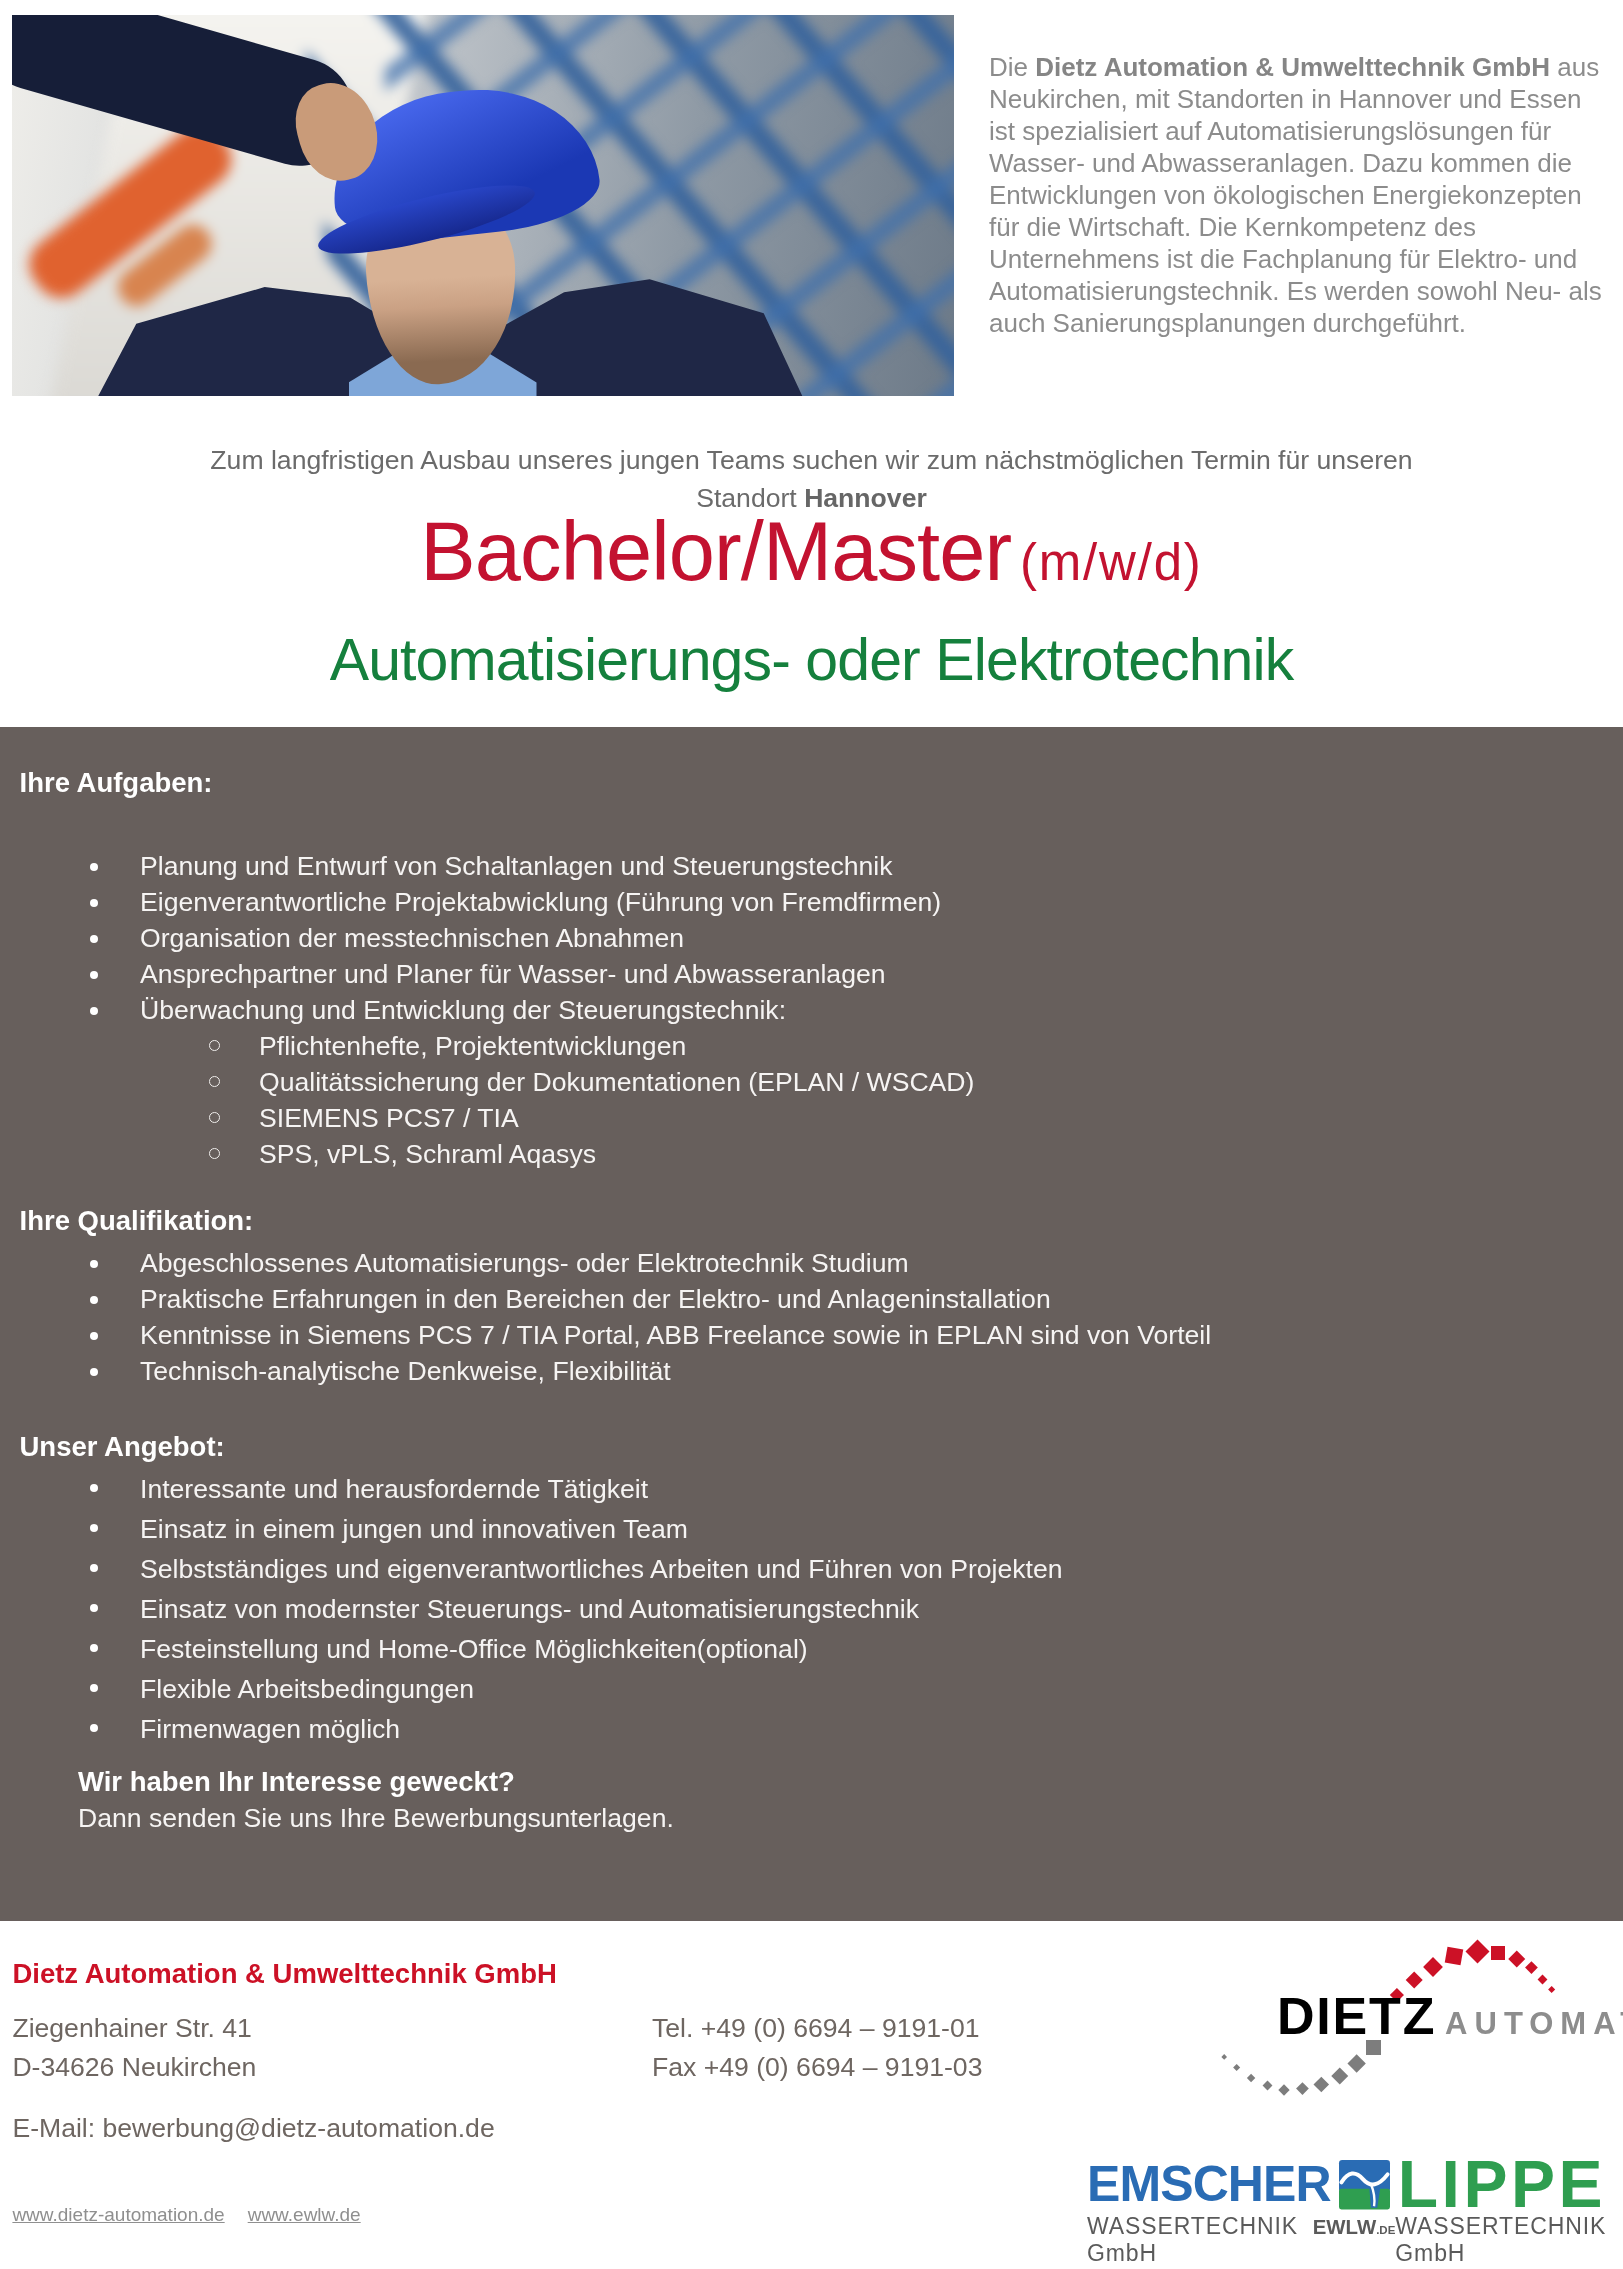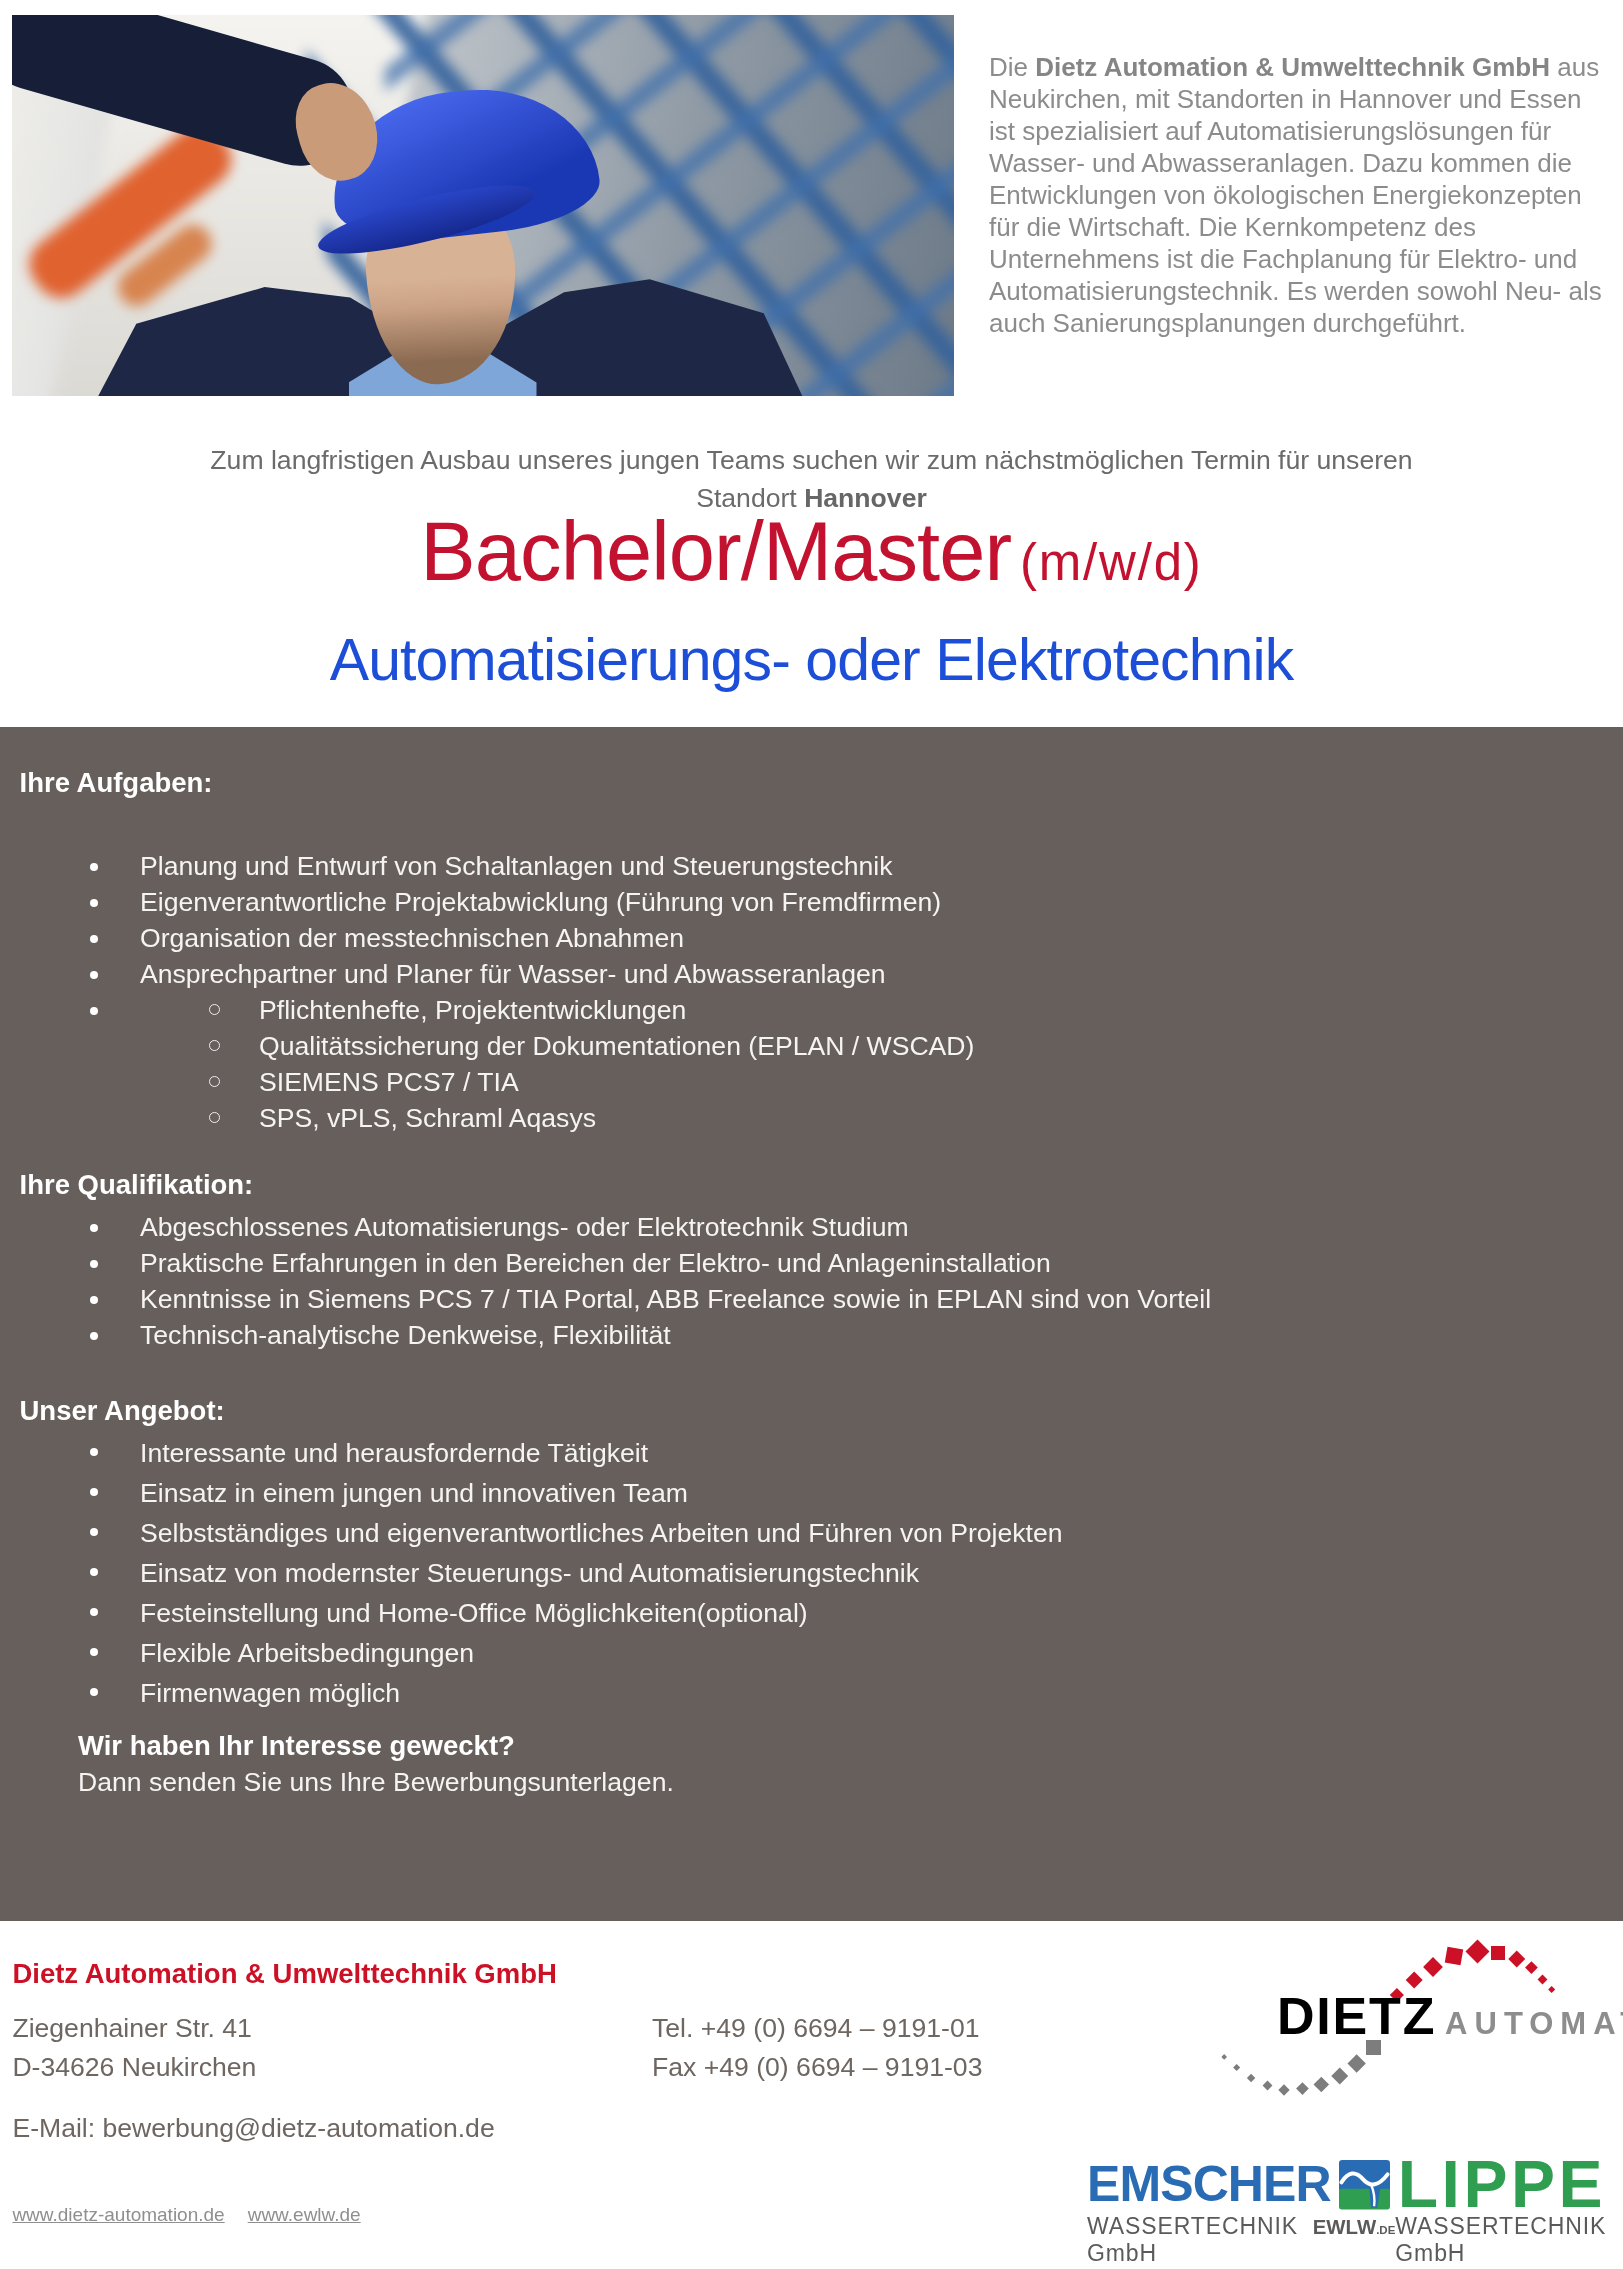--- a/index.html
+++ b/index.html
@@ -46,21 +46,21 @@
   .company-text b{font-weight:bold;color:#858585;}
   
   .vac-intro{position:absolute;left:0;top:441px;width:100%;text-align:center;
     font-size:26.6px;line-height:38px;color:#6b6b6b;}
   .vac-intro b{color:#666;}
   .title-row{position:absolute;left:0;top:504px;width:100%;display:flex;
     justify-content:center;align-items:baseline;}
   .title-main{font-size:83px;color:#c31230;letter-spacing:-0.9px;}
   .title-suffix{font-size:51px;color:#c31230;margin-left:8.9px;letter-spacing:1.8px;}
   .title-sub{position:absolute;left:0;top:626px;width:100%;text-align:center;
-    font-size:59px;color:#1d4ed8;letter-spacing:-0.9px;}
+    font-size:59px;color:#15803d;letter-spacing:-0.9px;}
   
   .band{position:absolute;left:0;top:727px;width:100%;height:1194px;background:#675f5c;
     color:#f6f4f3;box-sizing:border-box;padding-top:39px;}
   .band h2{margin:0 0 0 19.5px;font-size:27.5px;line-height:34px;font-weight:bold;color:#ffffff;}
   .band #sec-aufgaben h2{margin-bottom:48px;}
   .band #sec-qualifikation h2{margin-top:32px;margin-bottom:7px;}
   .band #sec-angebot h2{margin-top:41px;margin-bottom:5.3px;}
   .blist{list-style:none;margin:0;padding:0 17.7px 0 140px;font-size:26.6px;}
   .blist > li{position:relative;line-height:36px;}
   #sec-angebot .blist > li{line-height:40px;}
@@ -136,21 +136,21 @@
 <div class="title-sub">Automatisierungs- oder Elektrotechnik</div>
 
 <div class="band">
   <section id="sec-aufgaben">
     <h2>Ihre Aufgaben:</h2>
     <ul class="blist">
         <li><span>Planung und Entwurf von Schaltanlagen und Steuerungstechnik</span></li>
         <li><span>Eigenverantwortliche Projektabwicklung (Führung von Fremdfirmen)</span></li>
         <li><span>Organisation der messtechnischen Abnahmen</span></li>
         <li><span>Ansprechpartner und Planer für Wasser- und Abwasseranlagen</span></li>
-        <li><ul class="sub-list">
+        <li><span>Überwachung und Entwicklung der Steuerungstechnik:</span><ul class="sub-list">
             <li>Pflichtenhefte, Projektentwicklungen</li>
             <li>Qualitätssicherung der Dokumentationen (EPLAN / WSCAD)</li>
             <li>SIEMENS PCS7 / TIA</li>
             <li>SPS, vPLS, Schraml Aqasys</li>
           </ul></li>
       </ul>
   </section>
   <section id="sec-qualifikation">
     <h2>Ihre Qualifikation:</h2>
     <ul class="blist">

